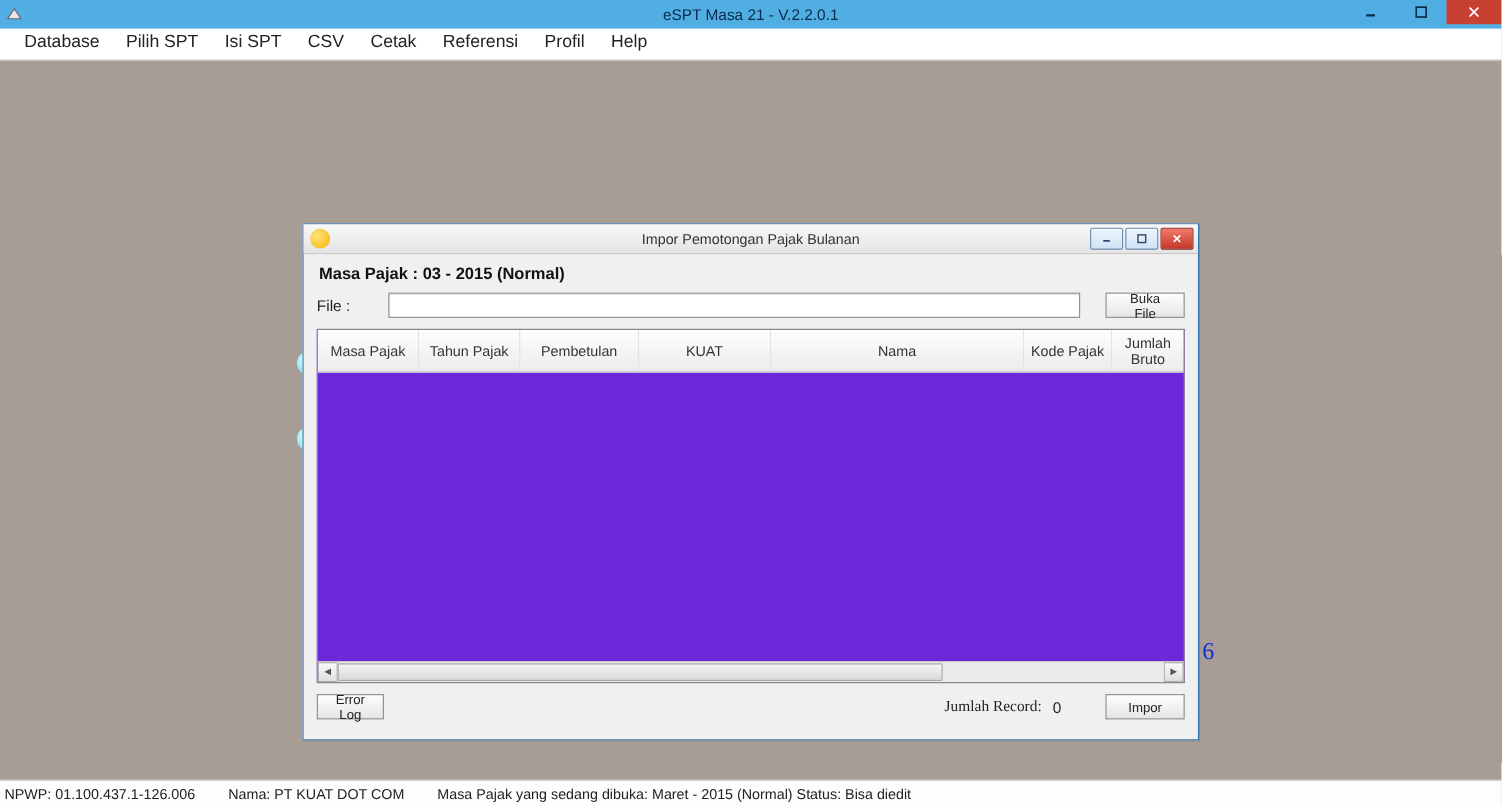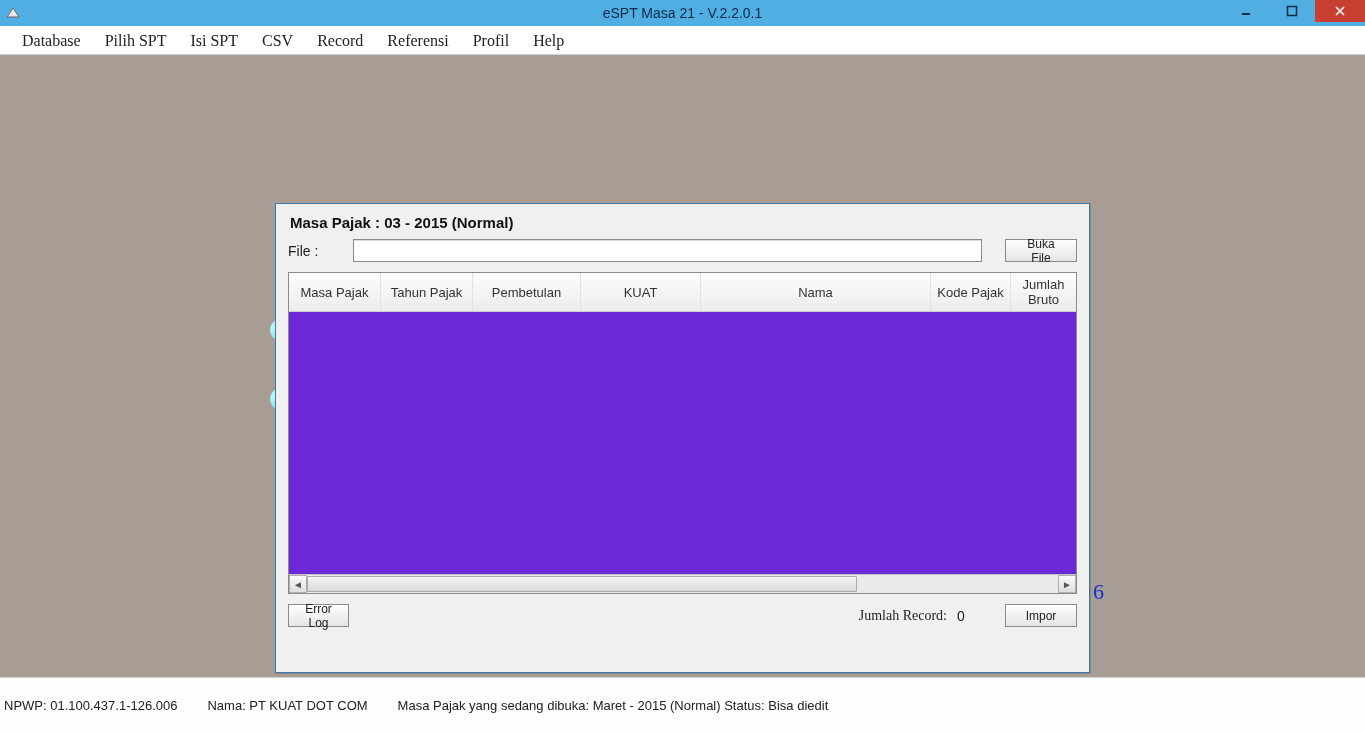--- a/index.html
+++ b/index.html
@@ -5,21 +5,21 @@
   html,body{margin:0;padding:0;width:1365px;height:732px;font-family:"Segoe UI",Tahoma,sans-serif;font-size:13px;overflow:hidden;background:#fff;}
   
   .outer-titlebar{height:26px;background:#51aee3;display:flex;align-items:center;position:relative;}
   .outer-titlebar .app-icon{width:18px;height:18px;margin-left:4px;display:flex;align-items:center;justify-content:center;}
   .outer-titlebar .title{position:absolute;left:0;right:0;text-align:center;color:#0a2a4a;font-size:14px;pointer-events:none;}
   .outer-titlebar .win-controls{position:absolute;right:0;top:0;height:22px;display:flex;}
   .win-btn{width:46px;height:22px;display:flex;align-items:center;justify-content:center;font-family:inherit;}
   .win-btn.min,.win-btn.max{background:#51aee3;color:#0a2a4a;}
   .win-btn.close{background:#c84031;color:#fff;width:50px;}
   .win-btn svg{display:block;}
-  .menubar{height:28px;background:#fff;border-bottom:1px solid #d0d0d0;display:flex;align-items:flex-end;padding:0 10px;gap:0;font-family:Liberation Serif, serif;}
+  .menubar{height:28px;background:#fff;border-bottom:1px solid #d0d0d0;display:flex;align-items:flex-start;padding:0 10px;gap:0;}
   .menubar .menu-item{padding:4px 12px;color:#222;font-size:16px;cursor:default;}
   .workspace{position:relative;height:654px;background:#a89d94;}
   .bg-blob{position:absolute;width:22px;height:22px;border-radius:50%;background:radial-gradient(circle at 35% 35%,#d6fbfa,#5fd9dc);}
   .bg-blob.b1{left:270px;top:264px;}
   .bg-blob.b2{left:270px;top:333px;}
   .annotation-6{position:absolute;left:1093px;top:524px;color:#1030d8;font-size:22px;font-family:"Times New Roman",serif;}
   
   .dialog{position:absolute;left:275px;top:148px;width:813px;height:468px;background:#f0f0f0;border:1px solid #3a78b3;box-shadow:1px 1px 0 rgba(0,0,0,.15);}
   .dlg-titlebar{height:26px;background:linear-gradient(#f7f7f7,#e4e4e4);border-bottom:1px solid #c9c9c9;display:flex;align-items:center;position:relative;}
   .dlg-titlebar .dlg-icon{width:18px;height:18px;margin-left:6px;background:radial-gradient(circle at 35% 35%,#ffe47a,#f2b300);border-radius:50%;}
@@ -39,21 +39,21 @@
   .th:last-child{border-right:none;}
   .table-body{height:260px;}
   .hscroll{position:absolute;left:0;right:0;bottom:0;height:18px;background:#eaeaea;border-top:1px solid #c4c4c4;display:flex;align-items:stretch;}
   .hs-btn{width:18px;background:linear-gradient(#fafafa,#dedede);border:1px solid #aeaeae;margin:0;display:flex;align-items:center;justify-content:center;font-size:10px;color:#555;box-sizing:border-box;}
   .hs-track{flex:1;position:relative;background:#eaeaea;}
   .hs-thumb{position:absolute;left:0;top:1px;bottom:1px;width:73%;background:linear-gradient(#f5f5f5,#d8d8d8);border:1px solid #a9a9a9;border-radius:1px;}
   .dlg-footer{display:flex;align-items:center;margin-top:10px;}
   .dlg-footer .spacer{flex:1;}
   .rec-label{font-size:14px;color:#222;margin-right:10px;font-family:Liberation Serif, serif;}
   .rec-val{font-size:14px;color:#222;width:30px;display:inline-block;}
-  .statusbar{position:absolute;left:0;right:0;bottom:0;height:22px;background:#fdfdfd;border-top:1px solid #cfcfcf;display:flex;align-items:center;font-size:13px;color:#222;padding:16px 4px;gap:30px;}
+  .statusbar{position:absolute;left:0;right:0;bottom:0;height:22px;background:#fdfdfd;border-top:1px solid #cfcfcf;display:flex;align-items:center;font-size:13px;color:#222;padding:0 4px;gap:30px;}
   .statusbar span{white-space:nowrap;}
 </style>
 </head>
 <body>
 
 <div class="outer-titlebar">
   <div class="app-icon">
     <svg width="16" height="16" viewBox="0 0 16 16">
         <polygon points="2,12 8,3 14,12" fill="#e8e8e8" stroke="#666" stroke-width="1"></polygon>
       </svg>
@@ -77,32 +77,54 @@
         </svg>
       </div>
   </div>
 </div>
 
 <div class="menubar">
   <div class="menu-item">Database</div>
   <div class="menu-item">Pilih SPT</div>
   <div class="menu-item">Isi SPT</div>
   <div class="menu-item">CSV</div>
-  <div class="menu-item">Record</div>
+  <div class="menu-item">Cetak</div>
   <div class="menu-item">Referensi</div>
   <div class="menu-item">Profil</div>
   <div class="menu-item">Help</div>
 </div>
 
 <div class="workspace">
   <div class="bg-blob b1"></div>
   <div class="bg-blob b2"></div>
   <div class="annotation-6">6</div>
 
   <div class="dialog">
+    <div class="dlg-titlebar">
+      <div class="dlg-icon"></div>
+      <div class="dlg-title">Impor Pemotongan Pajak Bulanan</div>
+      <div class="dlg-wincontrols">
+        <div class="dlg-winbtn">
+            <svg width="10" height="10">
+              <line x1="2" y1="7" x2="8" y2="7" stroke="#2a4a70" stroke-width="1.5"></line>
+            </svg>
+          </div>
+        <div class="dlg-winbtn">
+            <svg width="10" height="10">
+              <rect x="1.5" y="1.5" width="7" height="7" fill="none" stroke="#2a4a70" stroke-width="1.3"></rect>
+            </svg>
+          </div>
+        <div class="dlg-winbtn close">
+            <svg width="10" height="10">
+              <line x1="2" y1="2" x2="8" y2="8" stroke="#fff" stroke-width="1.5"></line>
+              <line x1="8" y1="2" x2="2" y2="8" stroke="#fff" stroke-width="1.5"></line>
+            </svg>
+          </div>
+      </div>
+    </div>
     <div class="dlg-body">
       <div class="masa-line">Masa Pajak :  03 - 2015 (Normal)</div>
       <div class="file-row">
         <label>File  :</label>
         <div class="file-input" title=""></div>
         <button class="btn" style="width:72px">Buka File</button>
       </div>
       <div class="table-wrap">
         <div class="table-head">
           <div class="th" style="width:92px">Masa Pajak</div>

